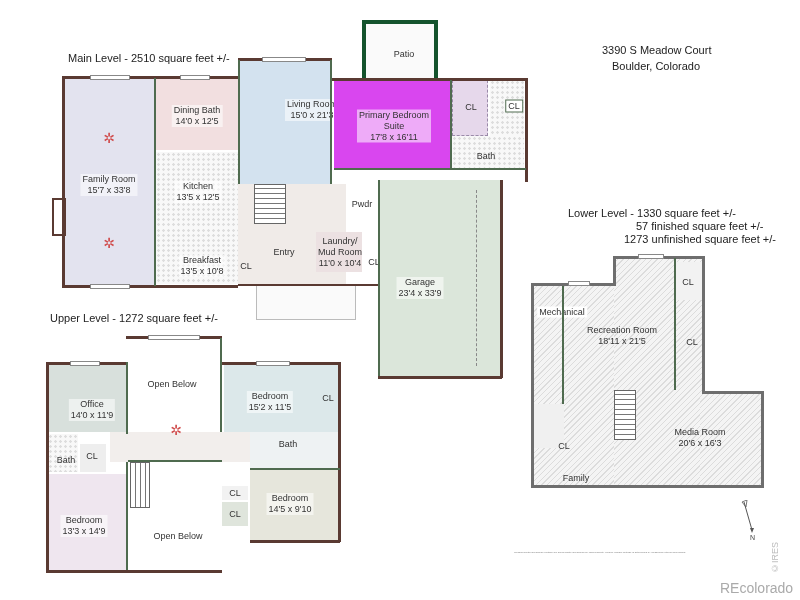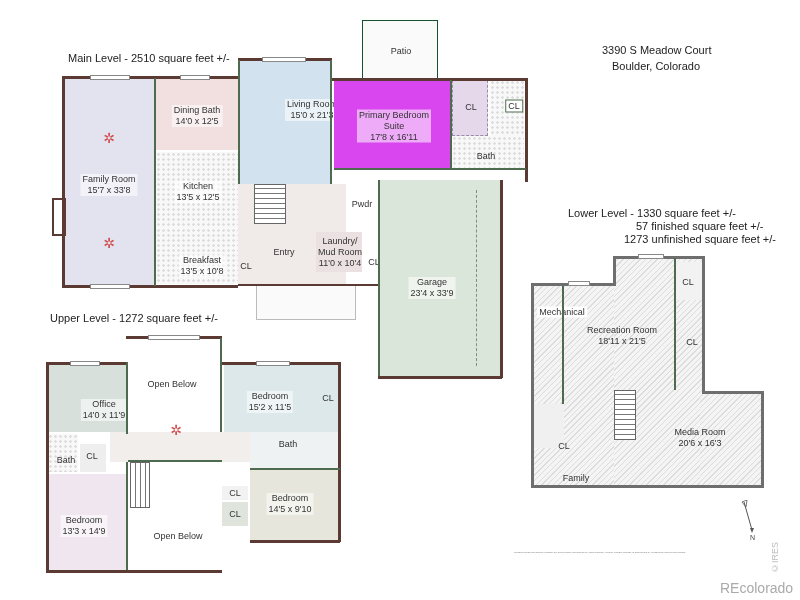--- a/index.html
+++ b/index.html
@@ -26,21 +26,21 @@
 <div class="abs title" style="left:68px;top:52px;">Main Level - 2510 square feet +/-</div>
 <div class="abs title" style="left:602px;top:44px;">3390 S Meadow Court</div>
 <div class="abs title" style="left:612px;top:60px;">Boulder, Colorado</div>
 <div class="abs title" style="left:568px;top:207px;">Lower Level - 1330 square feet +/-</div>
 <div class="abs title" style="left:636px;top:220px;">57 finished square feet +/-</div>
 <div class="abs title" style="left:624px;top:233px;">1273  unfinished square feet +/-</div>
 <div class="abs title" style="left:50px;top:312px;">Upper Level - 1272 square feet +/-</div>
 
 <div>
 
-  <div class="room" style="left:362px;top:20px;width:76px;height:68px;background:#fafafa;border:1px solid #14532d;">
+  <div class="room" style="left:362px;top:20px;width:76px;height:68px;background:#fafafa;border:4px solid #14532d;">
     <div class="lbl" style="left:38px;top:30px;background:none;">Patio</div>
   </div>
 
   <div class="room" style="left:64px;top:78px;width:90px;height:208px;background:#e3e3ef;">
     <div class="fan" style="left:45px;top:60px;">✲</div>
     <div class="fan" style="left:45px;top:165px;">✲</div>
     <div class="lbl" style="left:45px;top:107px;">
         <span>Family Room</span>
         <span>15'7 x 33'8</span>
       </div>
@@ -108,21 +108,21 @@
     <div class="lbl" style="left:24px;top:20px;background:none;">
         <span>Laundry/</span>
         <span>Mud Room</span>
         <span>11'0 x 10'4</span>
       </div>
   </div>
   <div class="lbl" style="left:374px;top:262px;background:none;">CL</div>
 
   <div class="room" style="left:380px;top:180px;width:122px;height:196px;background:#dbe6da;">
     <div style="position:absolute;left:96px;top:10px;width:0;height:176px;border-left:1px dashed #888;"></div>
-    <div class="lbl" style="left:52px;top:108px;">
+    <div class="lbl" style="left:40px;top:108px;">
         <span>Garage</span>
         <span>23'4 x 33'9</span>
       </div>
   </div>
 
   <div class="wall" style="left:62px;top:76px;width:176px;height:3px;"></div>
   <div class="wall" style="left:62px;top:76px;width:3px;height:212px;"></div>
   <div class="wall" style="left:62px;top:285px;width:176px;height:3px;"></div>
   <div class="wall" style="left:238px;top:58px;width:94px;height:3px;"></div>
   <div class="wall" style="left:332px;top:78px;width:196px;height:3px;"></div>
@@ -139,21 +139,21 @@
 
   <div class="win" style="left:90px;top:75px;width:40px;height:5px;"></div>
   <div class="win" style="left:180px;top:75px;width:30px;height:5px;"></div>
   <div class="win" style="left:262px;top:57px;width:44px;height:5px;"></div>
   <div class="win" style="left:90px;top:284px;width:40px;height:5px;"></div>
 </div>
 
 <div>
 
   <div class="room" style="left:48px;top:364px;width:78px;height:68px;background:#d8e0dc;">
-    <div class="lbl" style="left:56px;top:46px;">
+    <div class="lbl" style="left:44px;top:46px;">
         <span>Office</span>
         <span>14'0 x 11'9</span>
       </div>
   </div>
 
   <div class="room" style="left:128px;top:338px;width:92px;height:92px;background:#fff;">
     <div class="lbl" style="left:44px;top:46px;background:none;">Open Below</div>
   </div>
 
   <div class="room" style="left:224px;top:364px;width:114px;height:68px;background:#dce8ea;">

